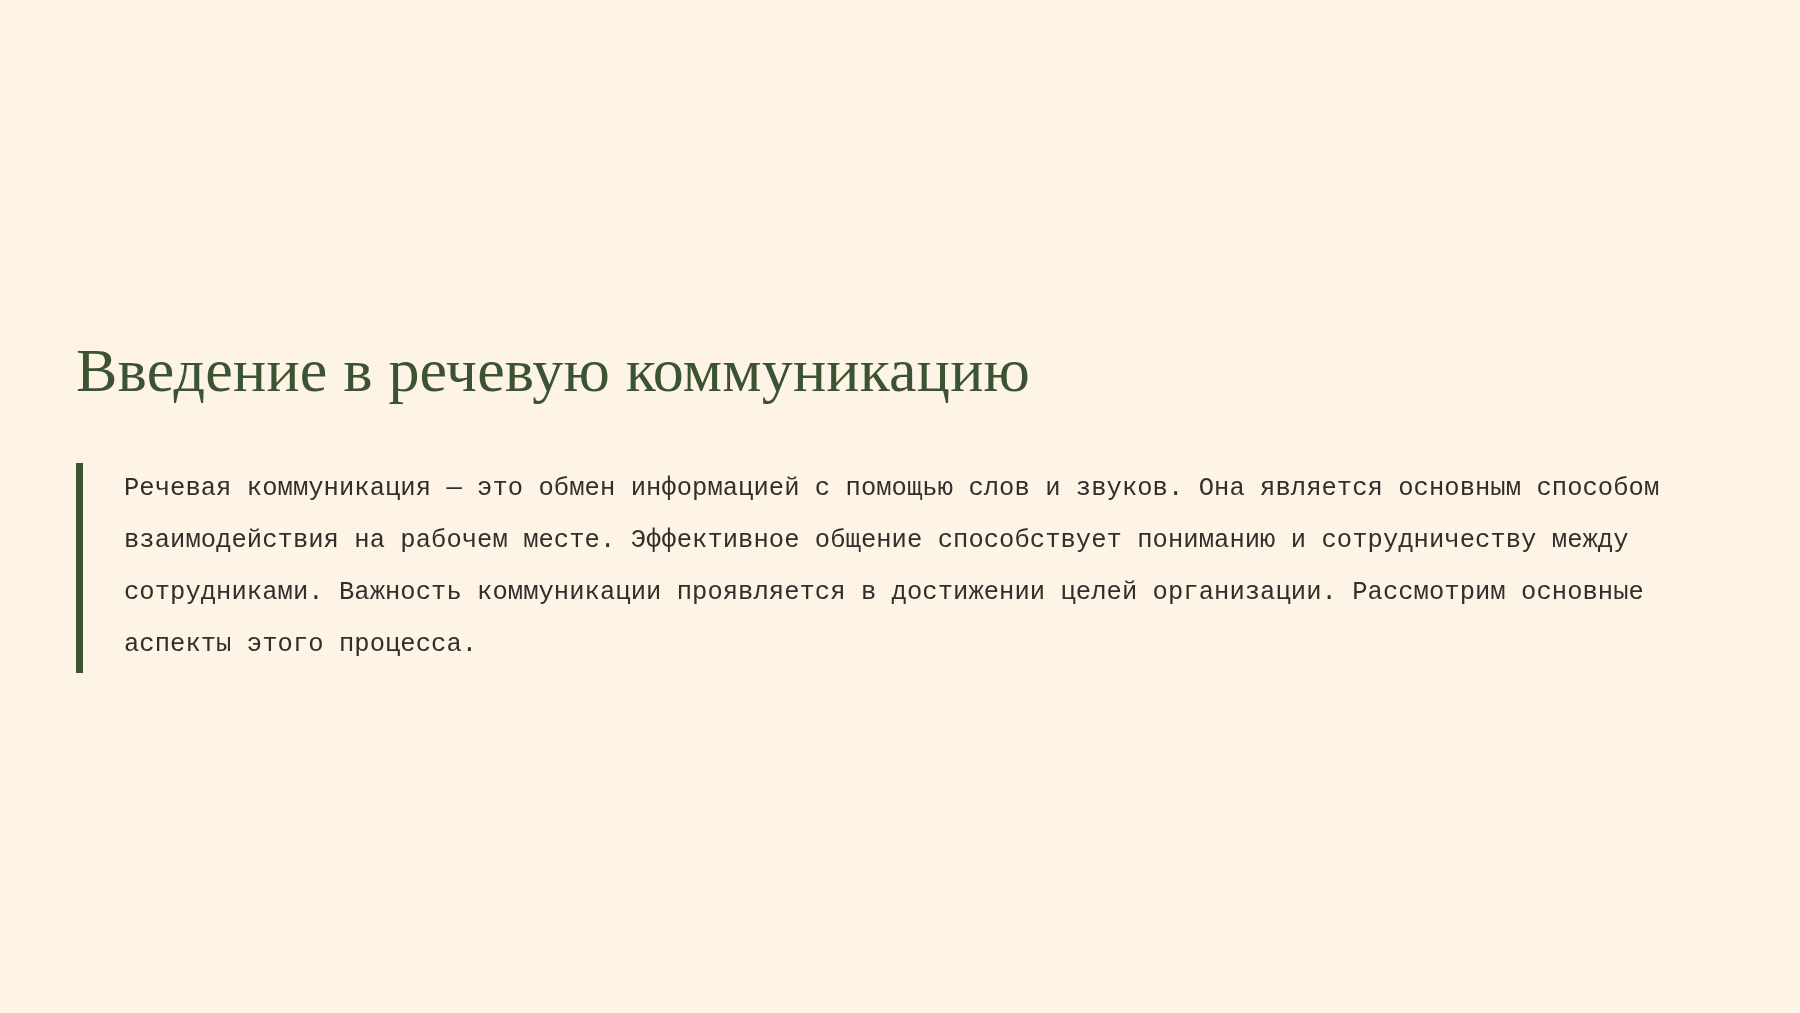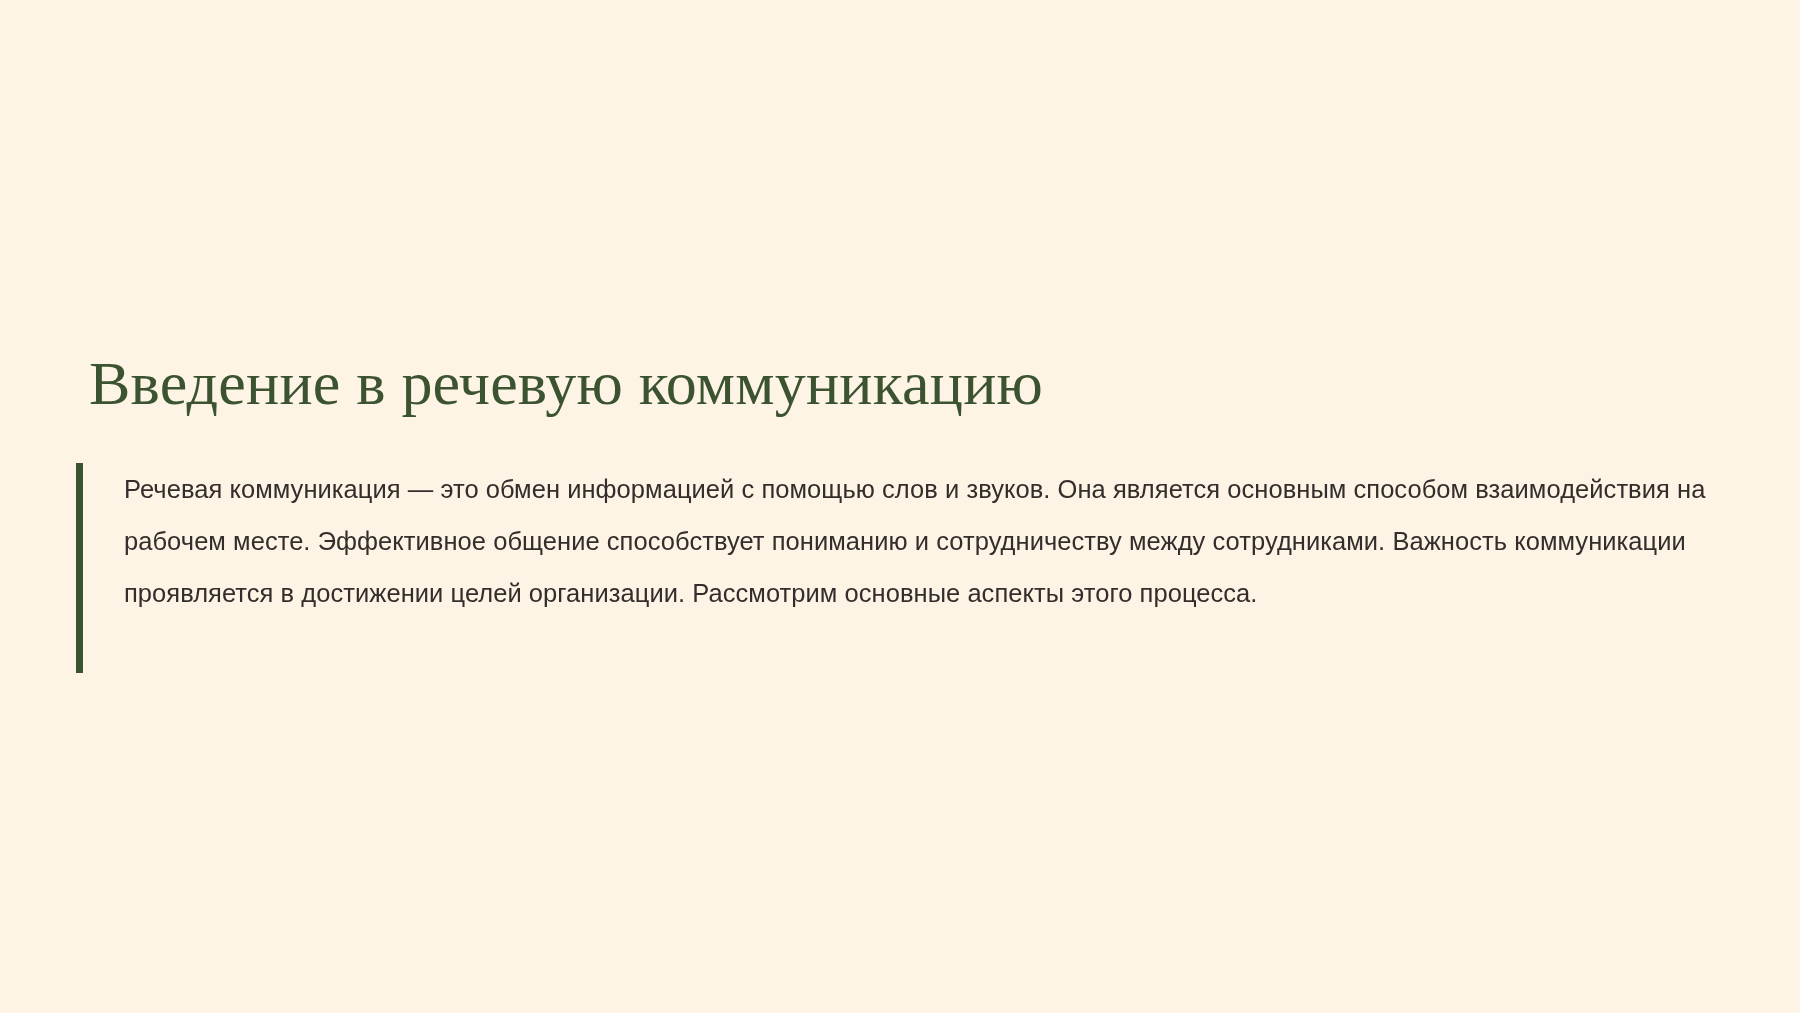--- a/index.html
+++ b/index.html
@@ -30,21 +30,21 @@
     top: 0;
     width: 1800px;
     height: 1013px;
   }
 
   .slide-title {
     position: absolute;
     left: 76px;
     top: 337px;
     width: 1640px;
-    margin: 13px;
+    margin: 0;
     font-family: "Liberation Serif", "DejaVu Serif", serif;
     font-weight: 400;
     font-size: 62px;
     line-height: 1.08;
     letter-spacing: 0.2px;
     color: #3c5332;
     white-space: nowrap;
   }
 
   .body-block {
@@ -64,21 +64,21 @@
     border-radius: 0;
   }
 
   .body-text-wrap {
     flex: 1 1 auto;
     padding-left: 41px;
   }
 
   .body-text {
     margin: 0;
-    font-family: Liberation Sans, sans-serif;
+    font-family: Liberation Mono, monospace;
     font-weight: 400;
     font-size: 25.5px;
     line-height: 52px;
     color: #332e2b;
     text-align: left;
     max-width: 1590px;
     letter-spacing: 0.05px;
   }
 </style>
 </head>

